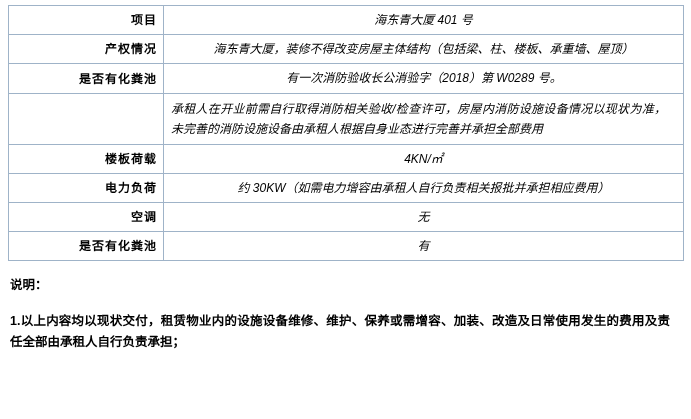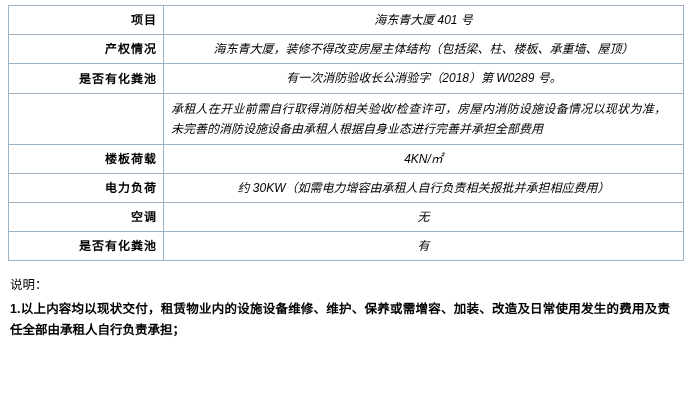--- a/index.html
+++ b/index.html
@@ -56,23 +56,23 @@
     padding-left: 7px;
     padding-right: 17px;
     line-height: 20px;
   }
   .notes {
     margin: 14px 0 0 10px;
     width: 660px;
   }
   .notes .note-title {
     font-size: 12.5px;
-    font-weight: normal;
+    font-weight: bold;
     line-height: 20px;
-    margin-bottom: 4px;
+    margin-bottom: 16px;
   }
   .notes .note-item {
     font-size: 12.5px;
     font-weight: bold;
     line-height: 21px;
     text-align: justify;
     text-align-last: left;
     margin-bottom: 3px;
   }
 </style>

